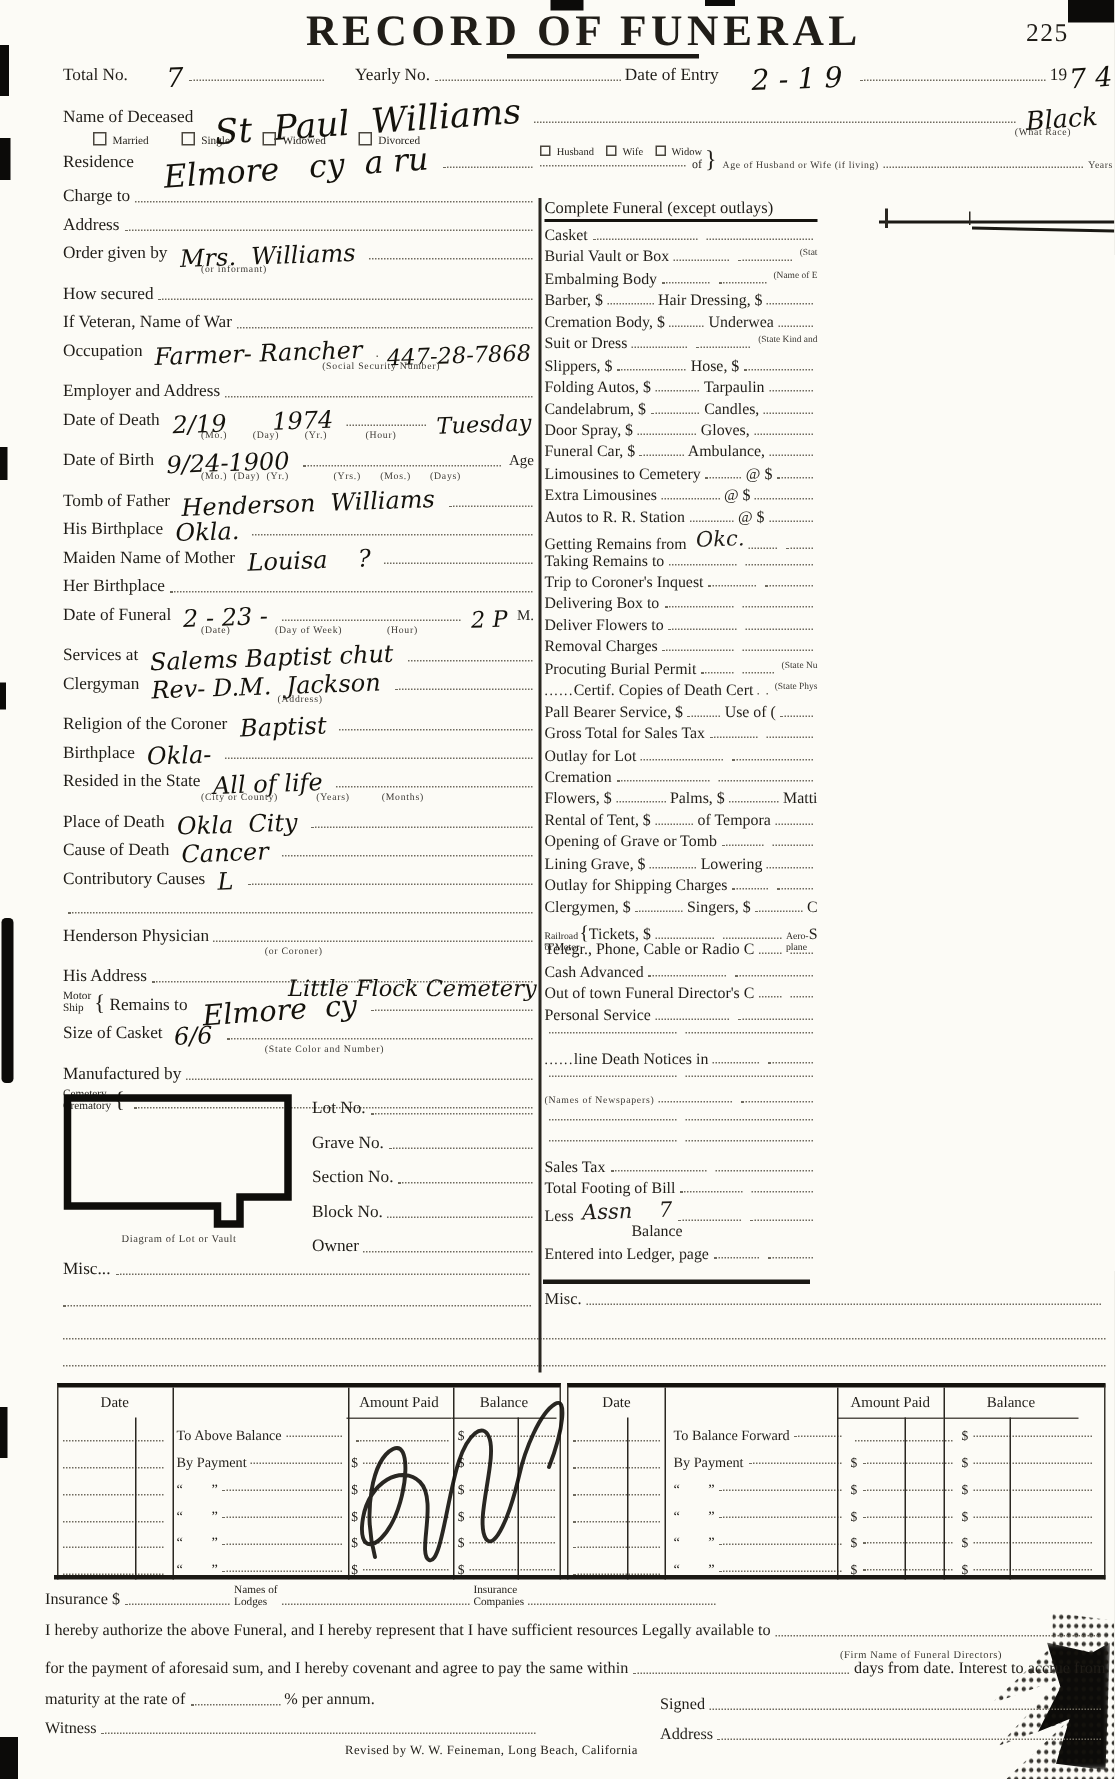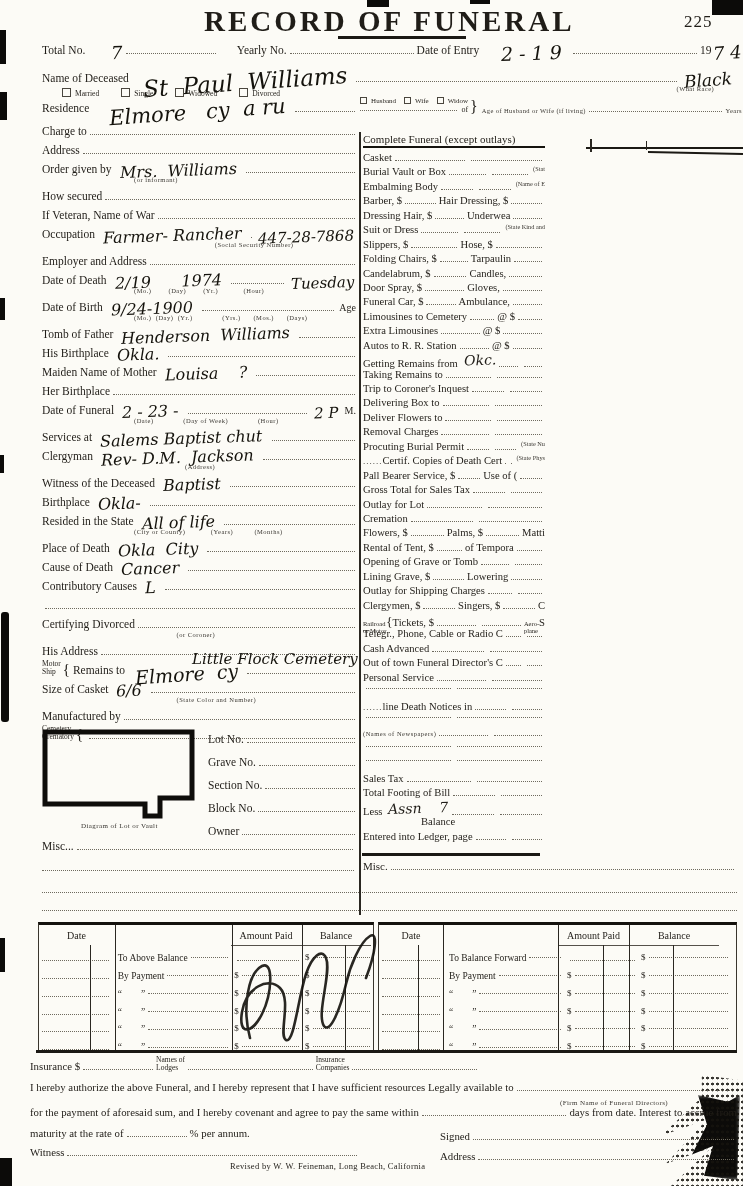--- a/index.html
+++ b/index.html
@@ -310,21 +310,21 @@
             <span class="lab">Clergyman</span>
             <span class="hw hw-a">Rev- D.M.  Jackson</span>
             <span class="dotfill"></span>
 
           </div>
           <div class="l-sub">                        (Address)</div>
         </div>
 
         <div class="l-row">
           <div class="l-main">
-            <span class="lab">Witness of the Deceased</span>
+            <span class="lab">Religion of the Coroner</span>
             <span class="hw hw-a">Baptist</span>
             <span class="dotfill"></span>
 
           </div>
 
         </div>
 
         <div class="l-row">
           <div class="l-main">
             <span class="lab">Birthplace</span>
@@ -380,21 +380,21 @@
             <span class="lab"></span>
 
             <span class="dotfill"></span>
 
           </div>
 
         </div>
 
         <div class="l-row">
           <div class="l-main">
-            <span class="lab">Certifying Divorced</span>
+            <span class="lab">Henderson Physician</span>
 
             <span class="dotfill"></span>
 
           </div>
           <div class="l-sub">                    (or Coroner)</div>
         </div>
 
         <div class="l-row">
           <div class="l-main">
             <span class="lab">His Address</span>
@@ -566,21 +566,21 @@
           <span class="c-stack"><span></span><span></span></span>
           <span class="c-label"></span>
           
         </div>
 
         <div class="c-row">
           
           
           <span class="c-stack"><span></span><span></span></span>
           
-          <span class="c-label">Dressing Hair, $</span>
+          <span class="c-label">Cremation Body, $</span>
           
           <span class="dotfill"></span>
           <span class="c-label">Underwea</span>
           <span class="dotfill"></span>
           <span class="c-stack"><span></span><span></span></span>
           <span class="c-label"></span>
           
         </div>
 
         <div class="c-row">
@@ -611,21 +611,21 @@
           <span class="c-stack"><span></span><span></span></span>
           <span class="c-label"></span>
           
         </div>
 
         <div class="c-row">
           
           
           <span class="c-stack"><span></span><span></span></span>
           
-          <span class="c-label">Folding Chairs, $</span>
+          <span class="c-label">Folding Autos, $</span>
           
           <span class="dotfill"></span>
           <span class="c-label">Tarpaulin</span>
           <span class="dotfill"></span>
           <span class="c-stack"><span></span><span></span></span>
           <span class="c-label"></span>
           
         </div>
 
         <div class="c-row">

